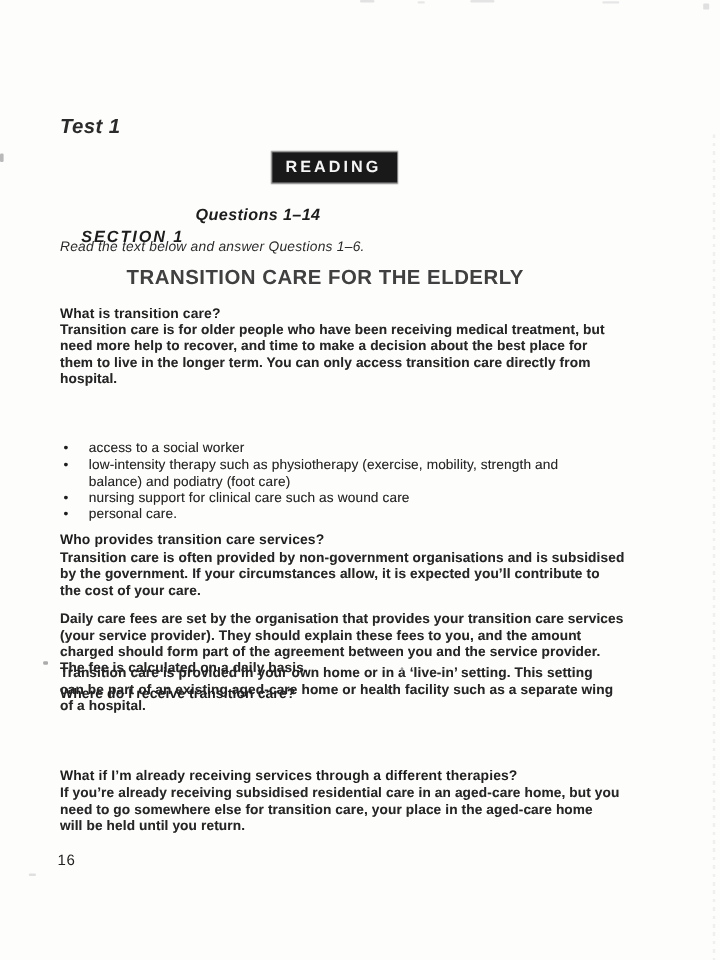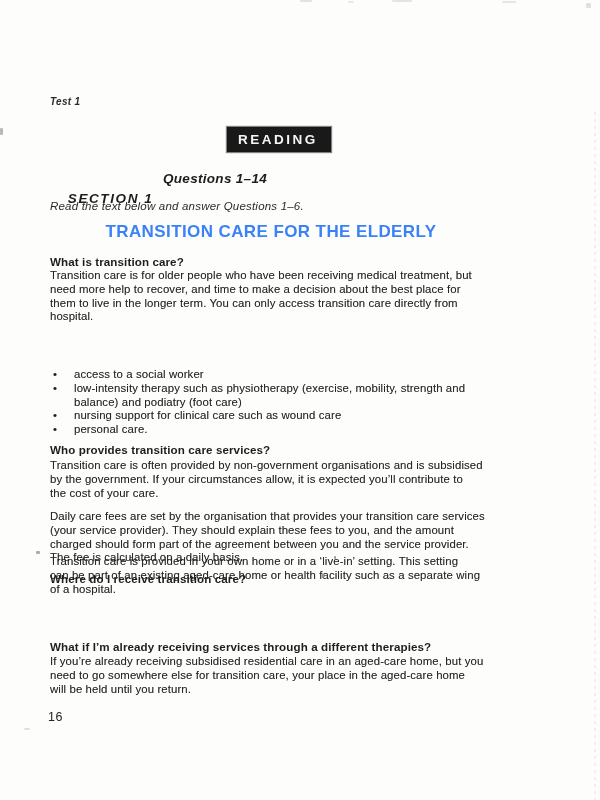--- a/index.html
+++ b/index.html
@@ -8,21 +8,21 @@
     position:relative;
     width:600px;height:800px;
     background:#fdfdfc;
     overflow:hidden;
     font-family:"Liberation Sans", sans-serif;
     color:#242424;
   }
   
   .running-head{
     position:absolute;left:50px;top:96px;
-    font-size:10px;font-style:italic;font-weight:600;color:#2b2b2b;
+    font-size:17px;font-style:italic;font-weight:600;color:#2b2b2b;
     letter-spacing:0.3px;
   }
   .reading-banner{
     position:absolute;left:227px;top:127px;
     background:#191919;
     padding:3px 13px 4px 11px;
     box-shadow:0 0 1px 1px rgba(25,25,25,0.55);
   }
   .reading-banner span{
     color:#f5f5f5;font-size:13.5px;font-weight:bold;letter-spacing:2.5px;
@@ -36,33 +36,34 @@
     font-size:13.5px;font-weight:bold;font-style:italic;color:#1d1d1d;
     letter-spacing:0.3px;
   }
   .instruction{
     position:absolute;left:50px;top:200px;
     font-size:11.5px;font-style:italic;color:#2b2b2b;letter-spacing:0.2px;
   }
   .title{
     position:absolute;left:50px;top:222px;width:442px;margin:0;
     text-align:center;
-    font-size:17px;font-weight:bold;color:#3b82f6;letter-spacing:0.4px;
+    font-size:17px;font-weight:bold;color:#404040;letter-spacing:0.4px;
   }
   
   .h{
     position:absolute;left:50px;margin:0;
     font-size:11.6px;font-weight:bold;color:#1e1e1e;
     white-space:pre;letter-spacing:0.1px;
   }
   .p{
     position:absolute;left:50px;margin:0;
     font-size:11.4px;line-height:13.8px;color:#262626;
     white-space:pre;letter-spacing:0.1px;
     text-shadow:0 0 0.5px rgba(40,40,40,0.35);
+    font-weight:bold;
   }
   .pos-h1{top:255px;} .pos-p1{top:269px;}
   .pos-p2{top:338px;}
   .bullets{
     position:absolute;left:50px;top:368px;margin:0;padding:0;
     list-style:none;
   }
   .bullets li{
     position:relative;
     padding-left:24px;margin:0;

